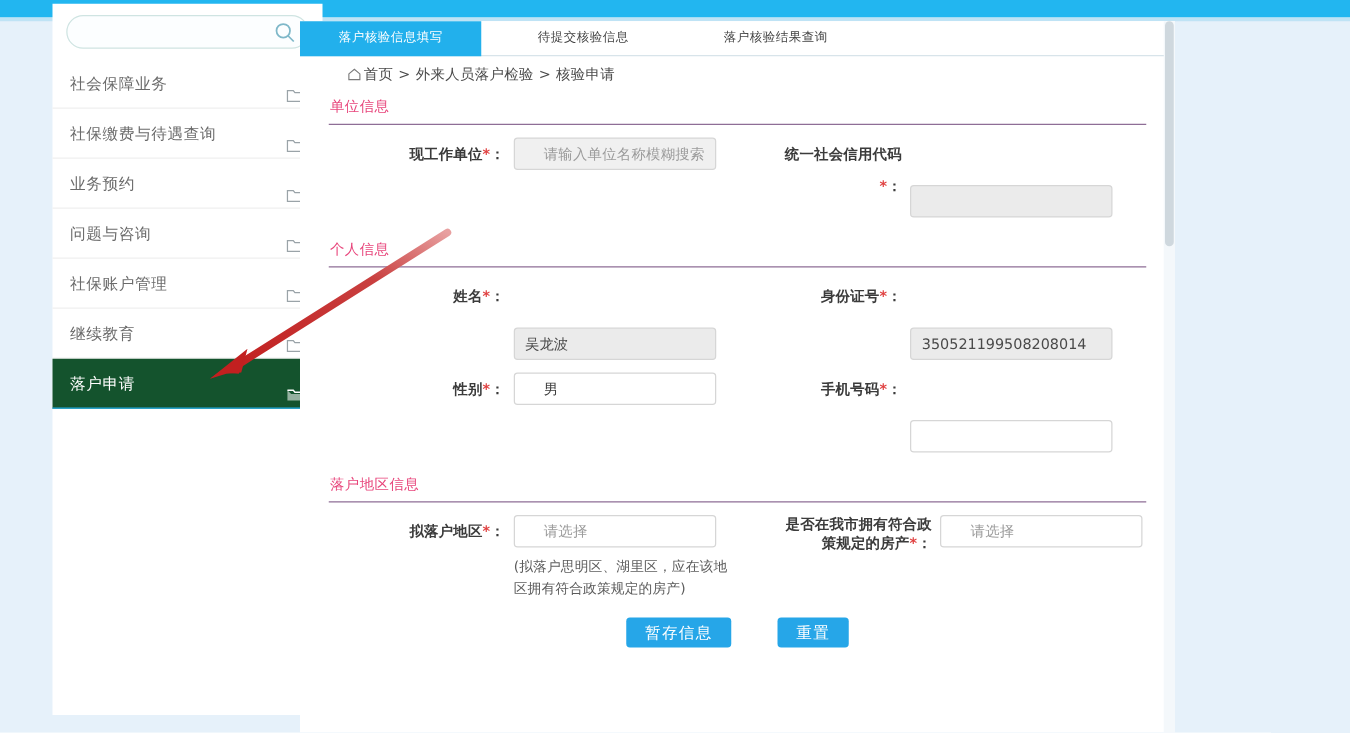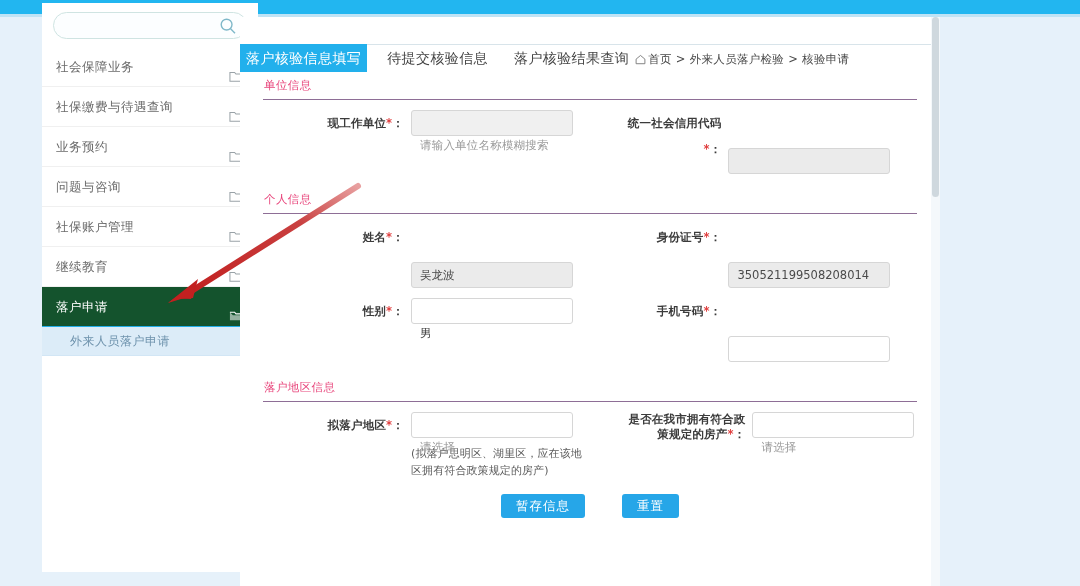--- a/index.html
+++ b/index.html
@@ -92,26 +92,25 @@
   
   .tabs {
     position: relative;
     height: 28px;
     border-bottom: 1px solid #d8e4ea;
     background: #ffffff;
   }
   .tab {
     float: left;
     height: 28px; line-height: 28px;
-    padding: 0 6px;
-    font-size: 14px;
+    padding: 0 31px;
+    font-size: 10px;
     color: #444;
     letter-spacing: .4px;
     cursor: default;
-    margin-top: 27px;
   }
   .tab.active {
     background: #22b0ec;
     color: #ffffff;
   }
   .tab-sep { float: left; width: 14px; height: 28px; }
 
   
   .breadcrumb {
     height: 28px; line-height: 28px;
@@ -180,26 +179,25 @@
   .select-box {
     position: relative;
     width: 100%; height: 26px;
     border: 1px solid #d6d6d6;
     border-radius: 3px;
     background: #ffffff;
     cursor: default;
   }
   .select-box.grey { background: #f0f0f0; }
   .select-text {
-    position: absolute; left: 8px; top: 0;
+    position: absolute; left: 23px; top: 0;
     line-height: 25px;
     font-size: 11.5px;
     color: #9b9b9b;
     letter-spacing: .2px;
-    margin-top: 22px;
   }
   .select-text.value { color: #3d3d3d; }
 
   .hint {
     font-size: 11px;
     color: #5c5c5c;
     line-height: 17px;
     width: 172px;
     margin-top: 7px;
     letter-spacing: .1px;
@@ -310,23 +308,20 @@
       </span>
     </div>
     <div class="menu-item active">
       <span>落户申请</span>
       <span class="folder-icon">
         <svg viewBox="0 0 16 14" width="15" height="14" fill="none" stroke="currentColor" stroke-width="1.2">
           <path d="M1 3h5l1.4 1.7H15"></path>
           <path d="M1 3v8.6h13V6.2H4.2z" fill="currentColor" stroke="none" opacity=".55"></path>
         </svg>
       </span>
-    </div>
-    <div class="submenu-item">
-      <span>外来人员落户申请</span>
     </div>
   </div>
 </div>
 
 <div class="content">
 
   <div class="tabs">
     <div class="tab active">落户核验信息填写</div>
     <div class="tab-sep"></div>
     <div class="tab">待提交核验信息</div>

